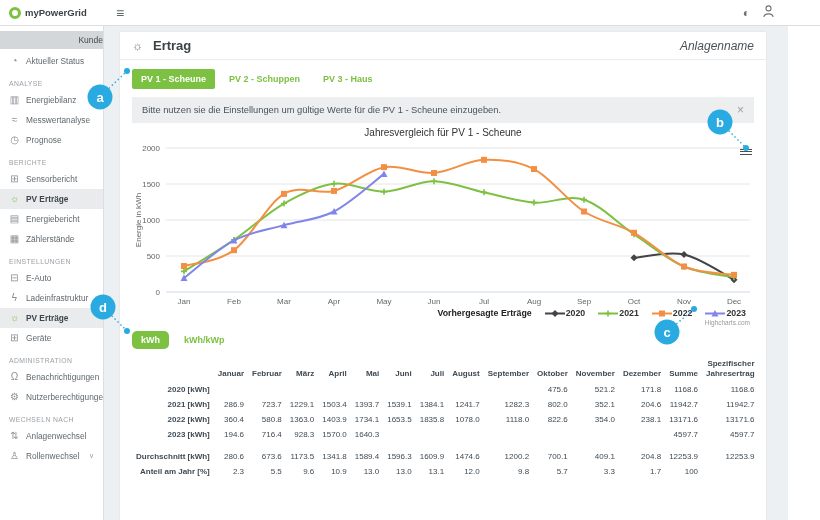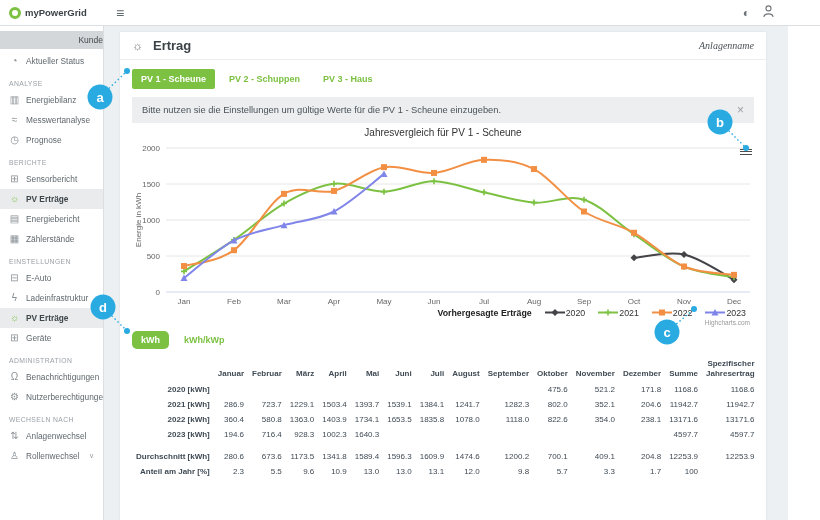--- a/index.html
+++ b/index.html
@@ -23,34 +23,34 @@
   .side-item.active{background:#e9ebed;color:#3f464a;font-weight:bold;}
   .side-item.active .icon{color:#7cc142;}
   .side-item .chevron{margin-left:auto;font-size:7px;color:#9aa0a6;}
   
   .content{flex:1;background:#edf0f2;position:relative;padding:6px 0 0 16px;box-sizing:border-box;}
   .right-strip{position:absolute;top:0;right:0;width:32px;height:100%;background:#fff;}
   .card{position:relative;width:646px;min-height:489px;background:#fff;box-shadow:0 0 2px rgba(0,0,0,.08);box-sizing:border-box;}
   .card-header{display:flex;align-items:center;height:27px;border-bottom:1px solid #ebedee;padding:0 12px;}
   .header-icon{color:#7d8488;font-size:12px;line-height:1;}
   .card-title{font-weight:bold;font-size:13px;color:#3c4347;margin-left:10px;}
-  .plant-name{margin-left:auto;font-style:italic;font-size:10px;color:#4a5258;font-family:Liberation Serif, serif;}
+  .plant-name{margin-left:auto;font-style:italic;font-size:12px;color:#4a5258;}
   .tabs{display:flex;gap:5px;padding:9px 12px 0;}
   .tab{padding:5px 9px;font-size:9px;font-weight:bold;color:#7cc142;border-radius:2px;cursor:pointer;}
   .tab.active{background:#7cc142;color:#fff;}
   .notice{margin:8px 12px 0;background:#eceef0;display:flex;align-items:center;padding:7px 10px;font-size:9.3px;color:#4a5258;}
   .notice-close{margin-left:auto;color:#9aa0a4;font-size:12px;line-height:1;cursor:pointer;}
   
   .chart-wrap{position:relative;margin:2px 12px 0;}
   .context-btn{position:absolute;top:22px;right:2px;width:12px;cursor:pointer;}
   .context-btn i{display:block;height:0;border-top:1.6px solid #4d4d4d;margin:1.6px 0;}
   .legend-row{display:flex;justify-content:flex-end;align-items:center;gap:13px;font-size:8.8px;color:#333;
               padding-right:8px;margin-top:-3px;}
   .legend-title{font-weight:bold;color:#222;}
-  .legend-item{display:flex;align-items:flex-start;gap:1px;font-weight:normal;color:#333;cursor:pointer;}
+  .legend-item{display:flex;align-items:flex-end;gap:1px;font-weight:bold;color:#333;cursor:pointer;}
   .credit{text-align:right;font-size:6.5px;color:#999;padding-right:4px;margin-top:1px;}
   
   .unit-toggle{display:flex;gap:6px;padding:5px 12px 0;align-items:center;}
   .unit-btn{font-size:9px;font-weight:bold;padding:4px 9px;border-radius:5px;color:#7cc142;cursor:pointer;}
   .unit-btn.active{background:#7cc142;color:#fff;}
   
   .table-wrap{padding:7px 12px 0;}
   table{border-collapse:collapse;font-size:8px;color:#3f4a54;}
   th{font-weight:bold;text-align:right;padding:3px 4px;vertical-align:bottom;line-height:1.25;}
   th.spez{max-width:50px;white-space:normal;}
@@ -360,21 +360,21 @@
                   <td>354.0</td>
                   <td>238.1</td>
                   <td>13171.6</td>
                   <td>13171.6</td>
                 </tr>
                 <tr>
                   <td class="label">2023 [kWh]</td>
                   <td>194.6</td>
                   <td>716.4</td>
                   <td>928.3</td>
-                  <td>1002.3</td>
+                  <td>1570.0</td>
                   <td>1640.3</td>
                   <td></td>
                   <td></td>
                   <td></td>
                   <td></td>
                   <td></td>
                   <td></td>
                   <td></td>
                   <td>4597.7</td>
                   <td>4597.7</td>

